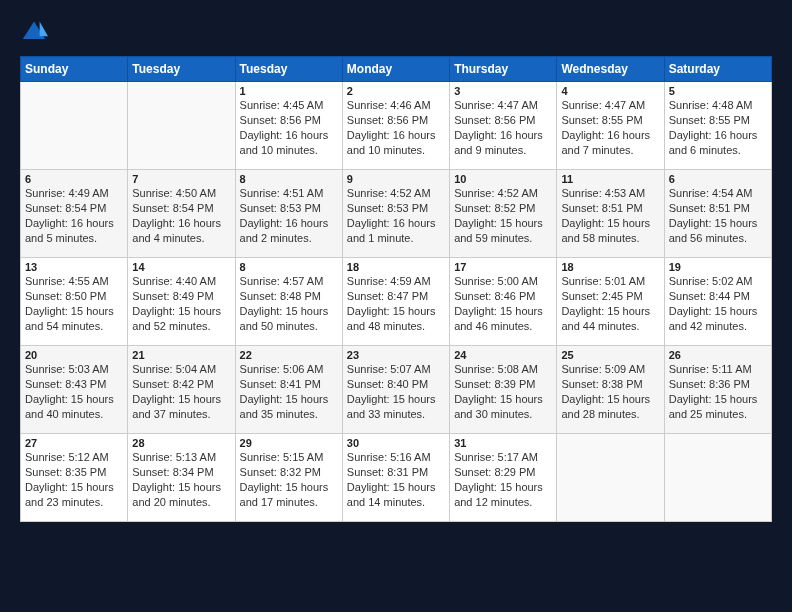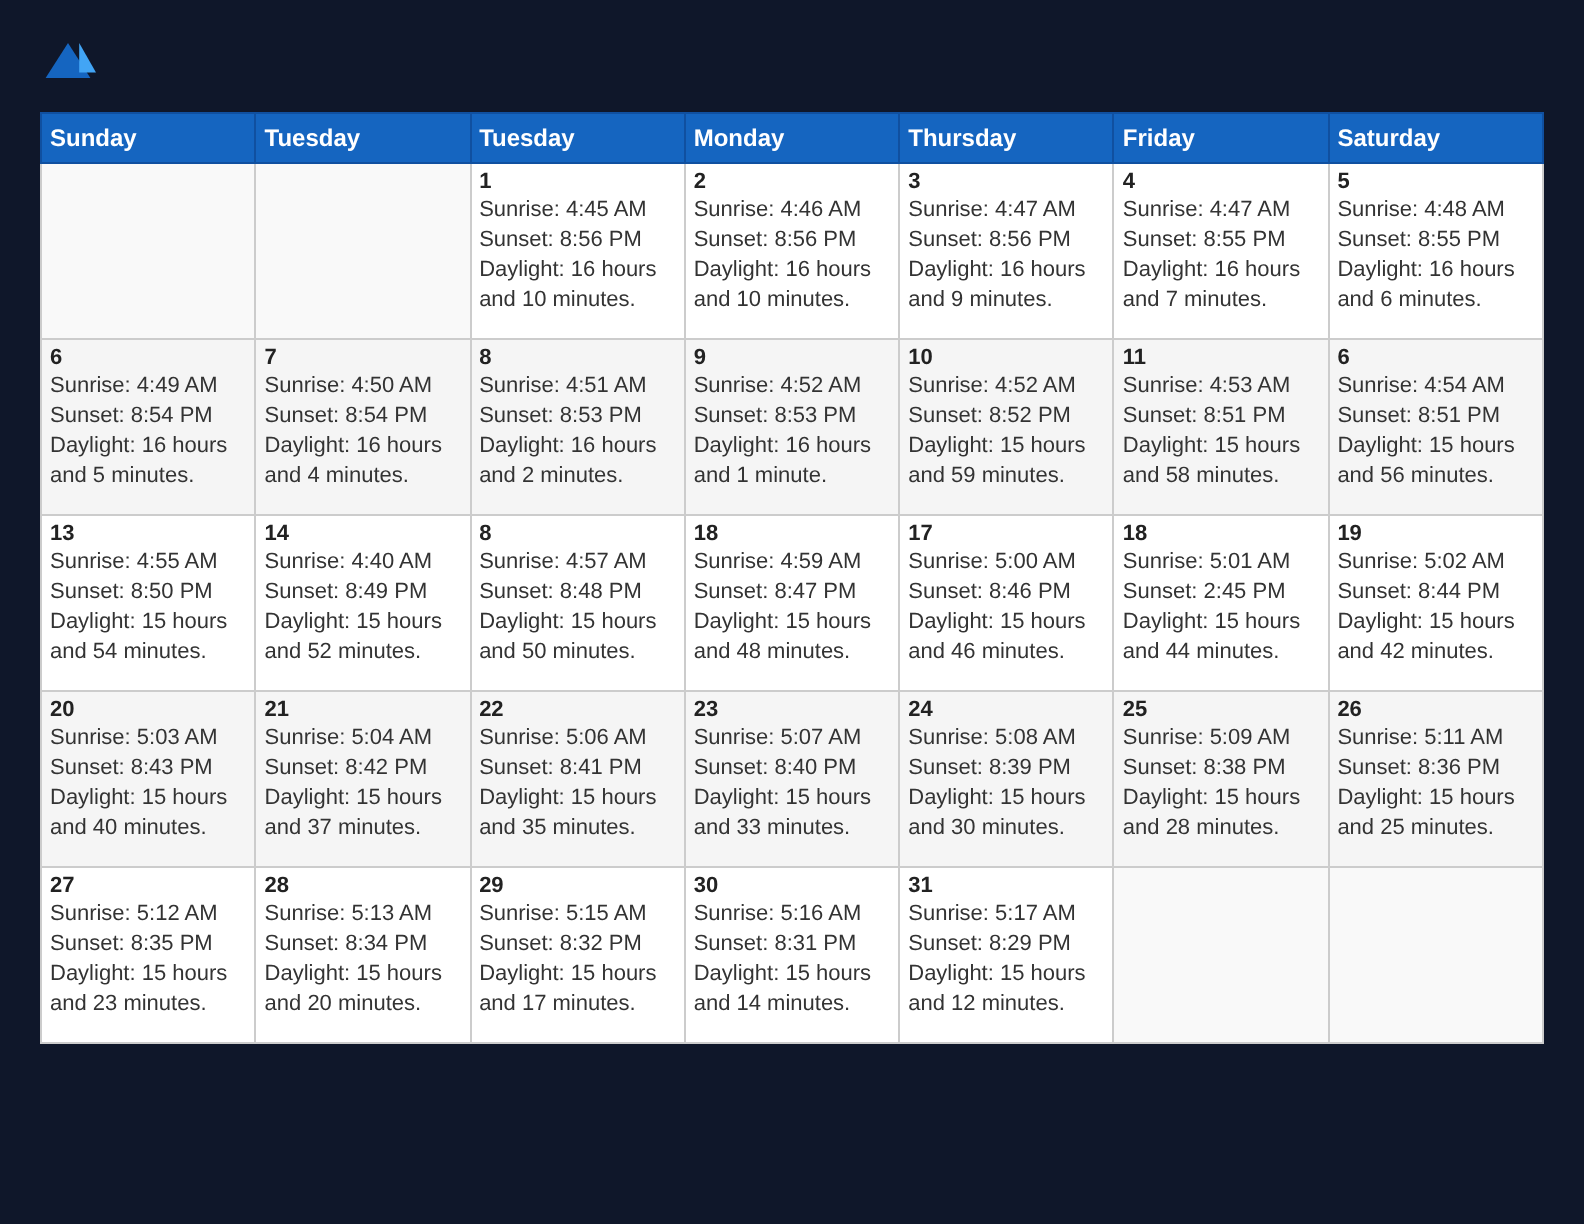--- a/index.html
+++ b/index.html
@@ -122,21 +122,21 @@
   </div>
 
   <table class="calendar">
     <thead>
       <tr>
       <th>Sunday</th>
           <th>Tuesday</th>
           <th>Tuesday</th>
           <th>Monday</th>
           <th>Thursday</th>
-          <th>Friday</th>
+          <th>Wednesday</th>
           <th>Saturday</th>
         </tr>
     </thead>
     <tbody id="calendar-body">
     <tr>
           <td class="empty-cell"></td>
           <td class="empty-cell"></td>
           <td>
             <span class="day-number">1</span>
             <div class="day-detail">Sunrise: 4:45 AM

